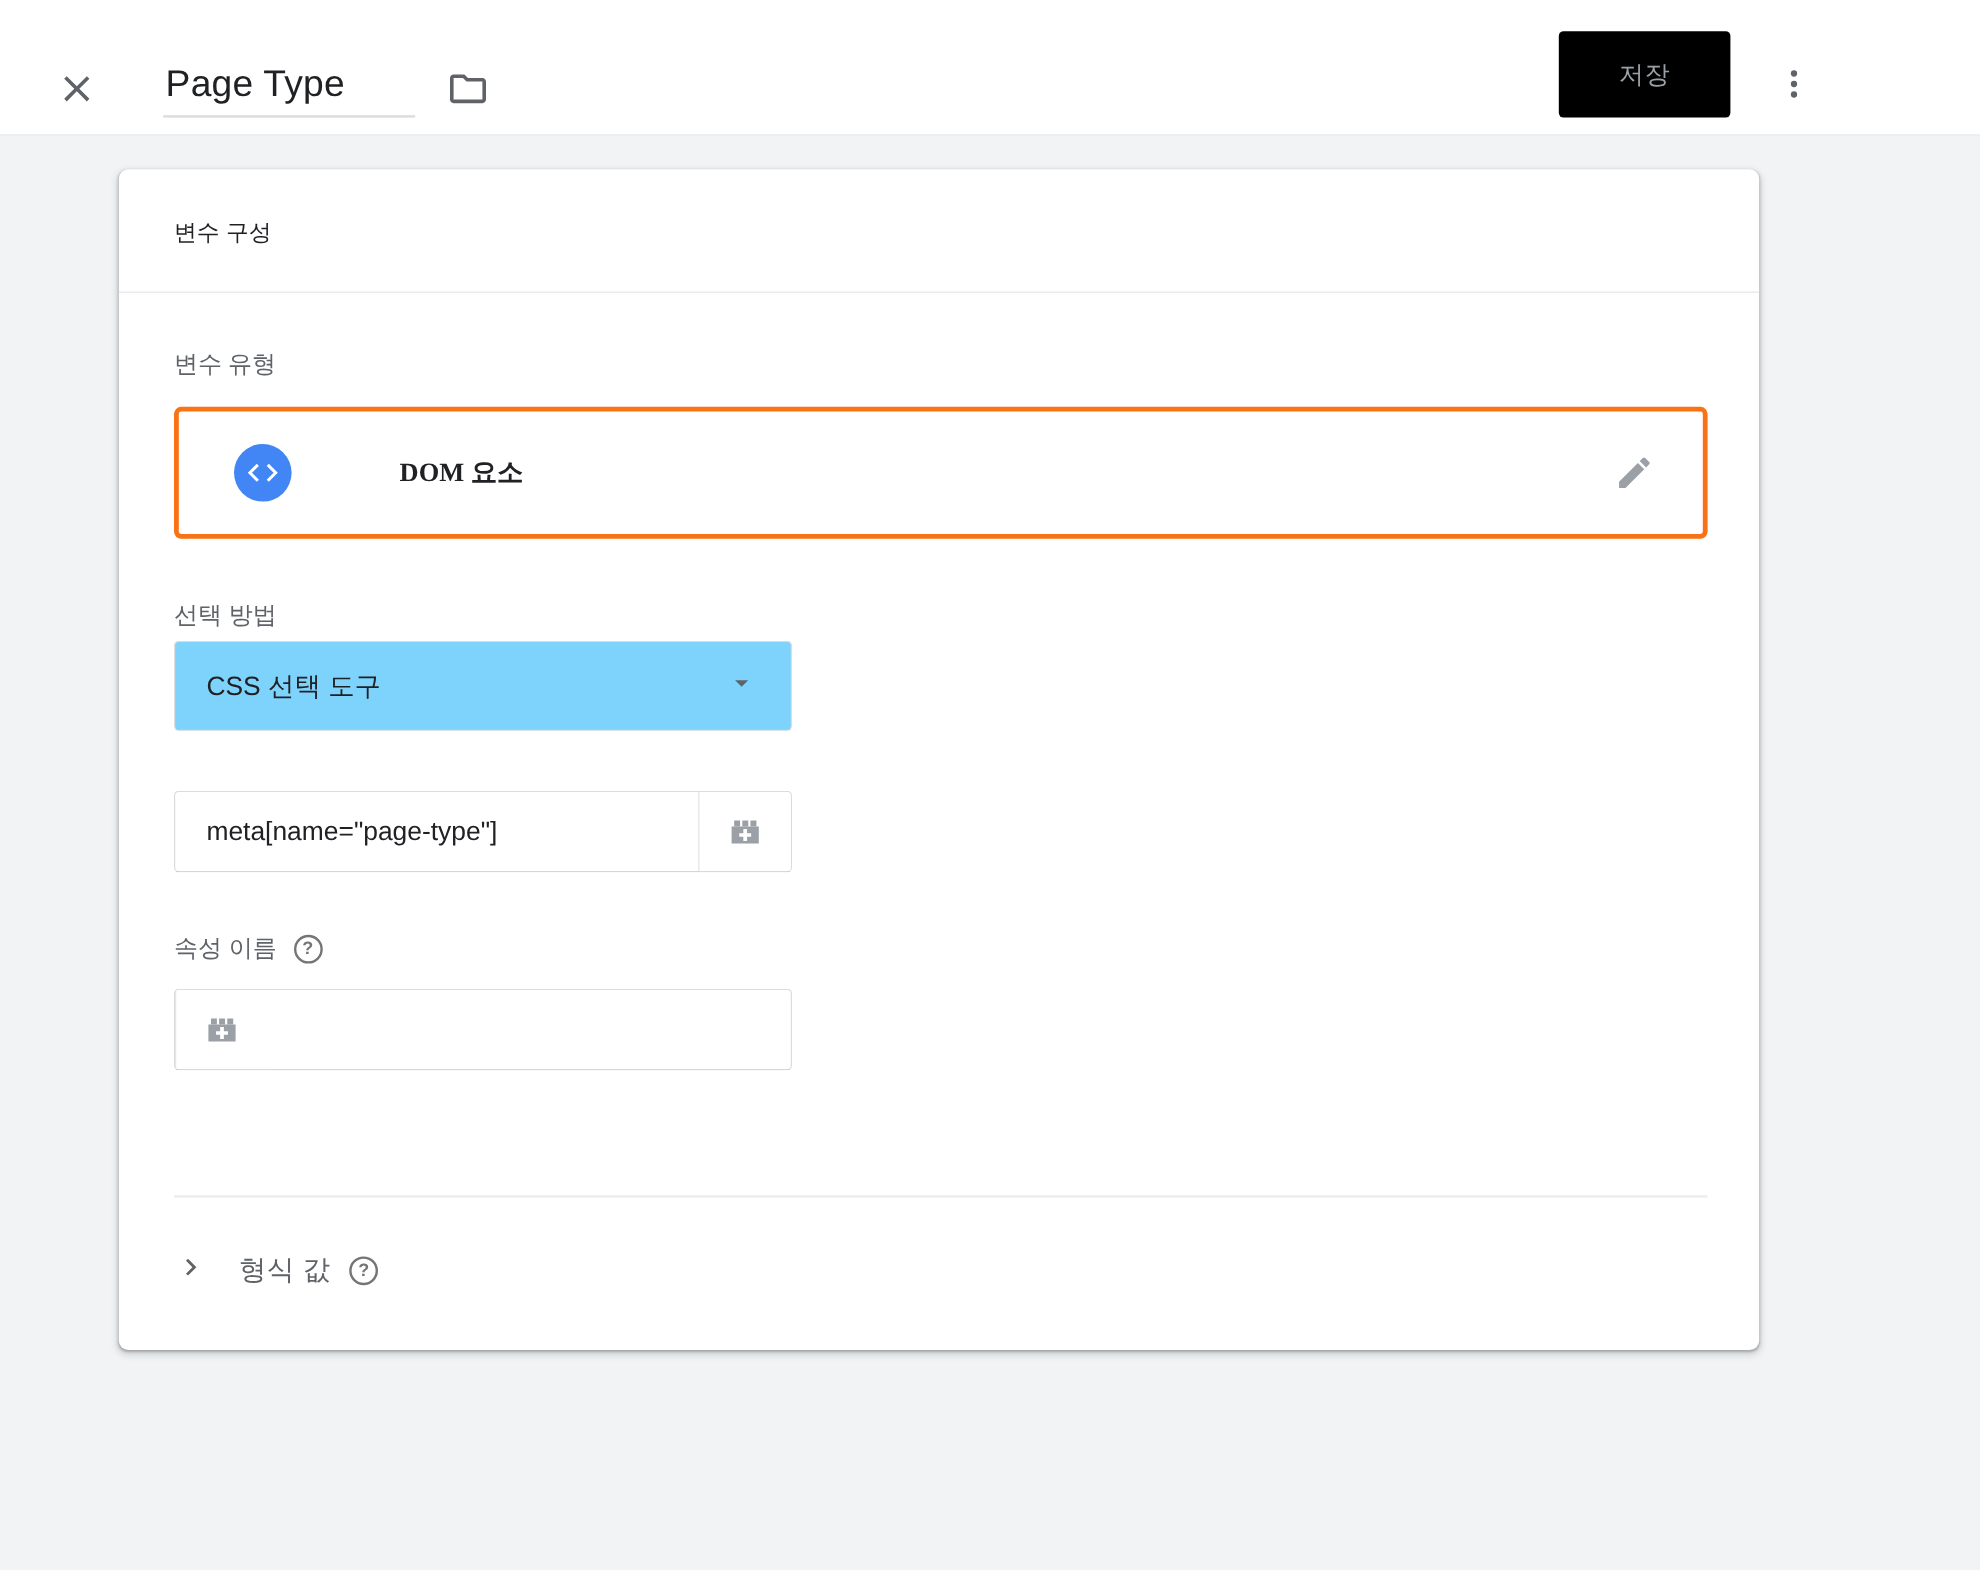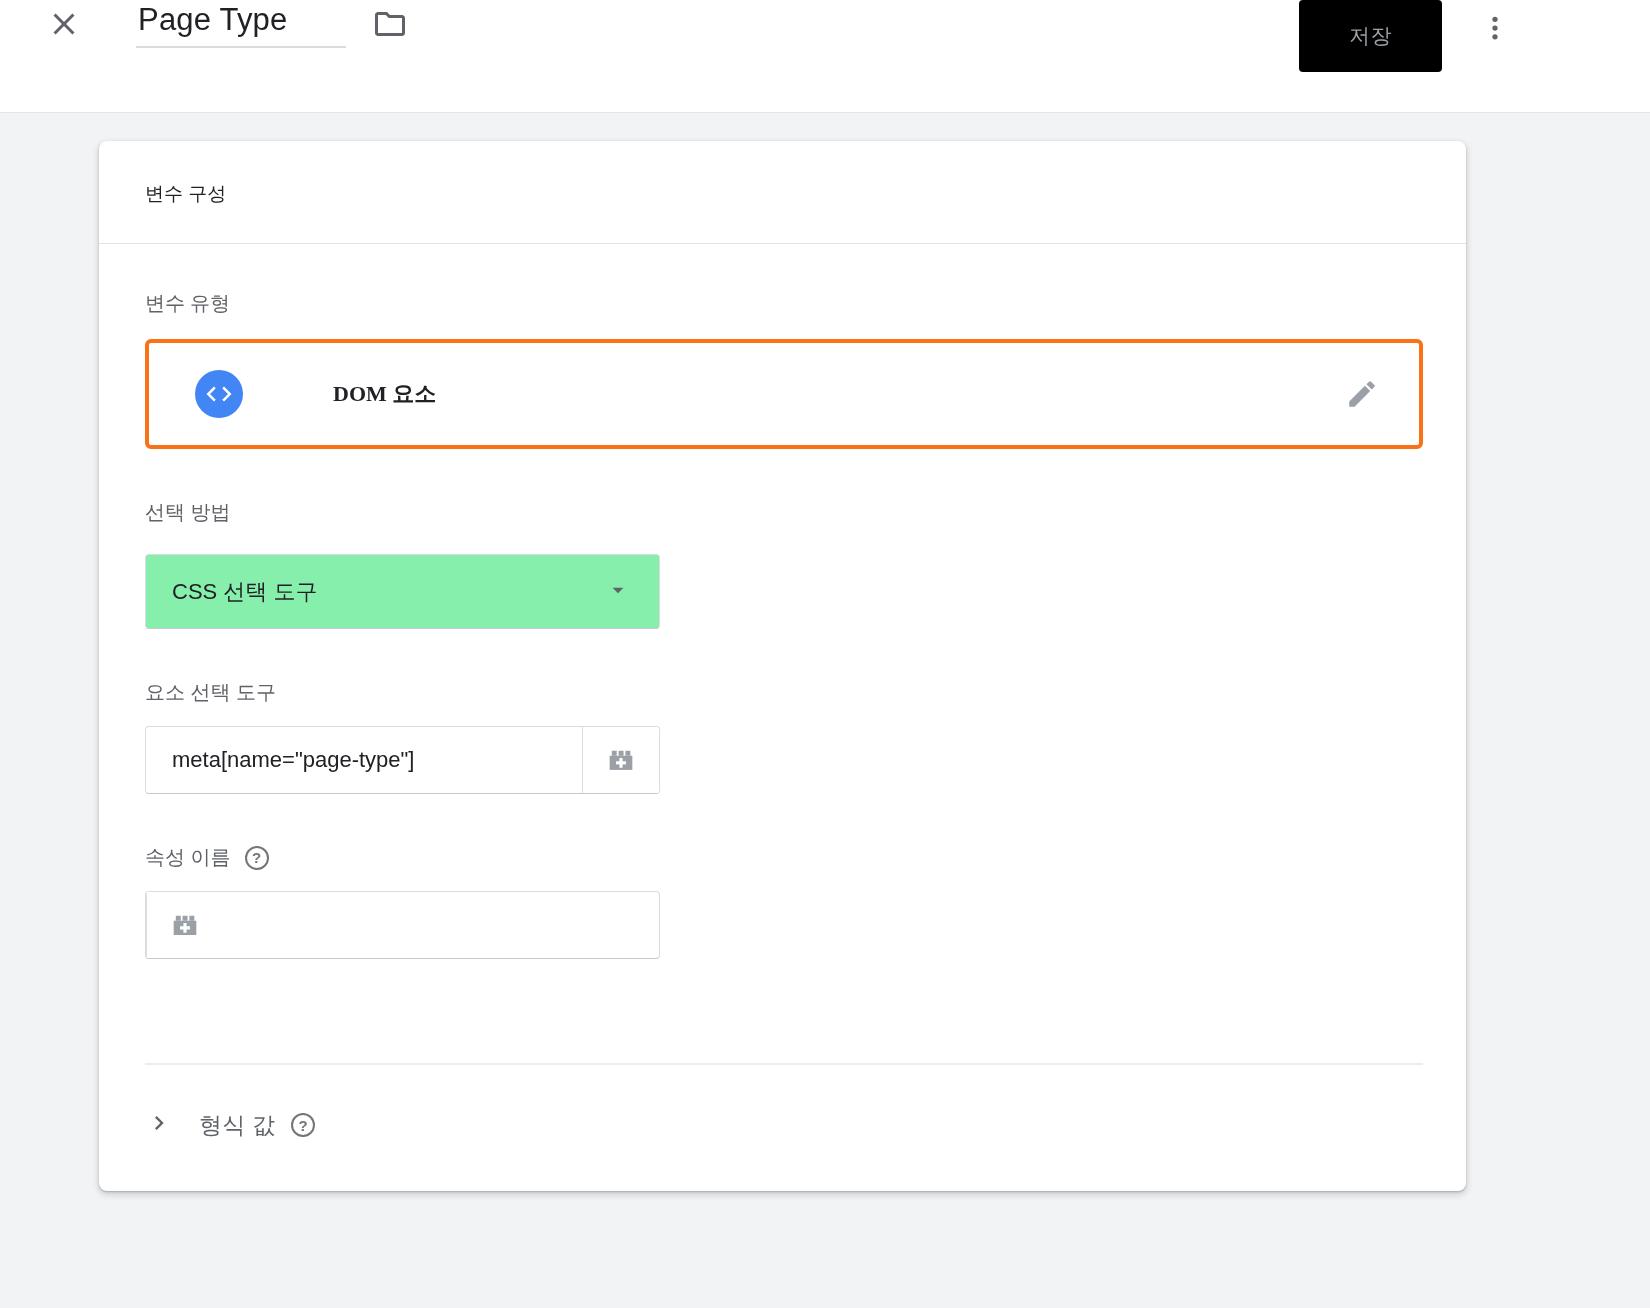--- a/index.html
+++ b/index.html
@@ -10,21 +10,21 @@
     color: #202124;
     overflow: hidden;
   }
 
   
   .topbar {
     height: 113px;
     background: #ffffff;
     border-bottom: 1px solid #e3e5e8;
     display: flex;
-    align-items: flex-start;
+    align-items: flex-end;
     padding: 0 134px 14px 40px;
   }
   .icon-btn {
     background: none; border: none; cursor: pointer;
     display: inline-flex; align-items: center; justify-content: center;
     padding: 6px;
   }
   .close-btn svg { width: 36px; height: 36px; fill: #5f6368; }
   .title-wrap {
     margin-left: 48px;
@@ -130,32 +130,32 @@
     margin-left: 90px;
     font-size: 22px;
     font-weight: 700;
     color: #202124;
     flex: 1;
   }
   .pencil-btn svg { width: 34px; height: 34px; fill: #9aa0a6; }
 
   
   .dropdown {
-    margin-top: 28px;
+    margin-top: 8px;
     width: 515px;
     height: 75px;
     border: 1px solid #dadce0;
     border-bottom-color: #c6cacd;
     border-radius: 4px;
     display: flex;
     align-items: center;
     justify-content: space-between;
     padding: 0 28px 0 26px;
     cursor: pointer;
-    background: #86efac;
+    background: #7dd3fc;
   }
   .dropdown-value { font-size: 22px; color: #202124; }
   .dropdown-caret svg { width: 26px; height: 26px; fill: #5f6368; }
 
   
   .input-group {
     margin-top: 20px;
     width: 515px;
     height: 68px;
     border: 1px solid #dadce0;
@@ -290,21 +290,20 @@
           <span class="dropdown-value">CSS 선택 도구</span>
           <span class="dropdown-caret">
             <svg viewBox="0 0 24 24">
                 <path d="M7 10l5 5 5-5z"></path>
               </svg>
           </span>
         </div>
       </div>
 
       <div class="section">
-        <div class="field-label">요소 선택 도구</div>
         <div class="input-group">
           <input type="text" value="meta[name=&quot;page-type&quot;]" style="">
           <span class="input-sep"></span>
           <button class="brick-btn">
             <svg viewBox="0 0 24 24">
               <path fill="#9aa0a6" d="M4 9h16v10H4z"></path>
               <path fill="#9aa0a6" d="M5.5 5.5h3.5V9H5.5zM10.3 5.5h3.5V9h-3.5zM15.1 5.5h3.5V9h-3.5z"></path>
               <path fill="#ffffff" d="M10.9 10.5h2.2v7h-2.2z"></path>
               <path fill="#ffffff" d="M8.5 12.9h7v2.2h-7z"></path>
             </svg>

